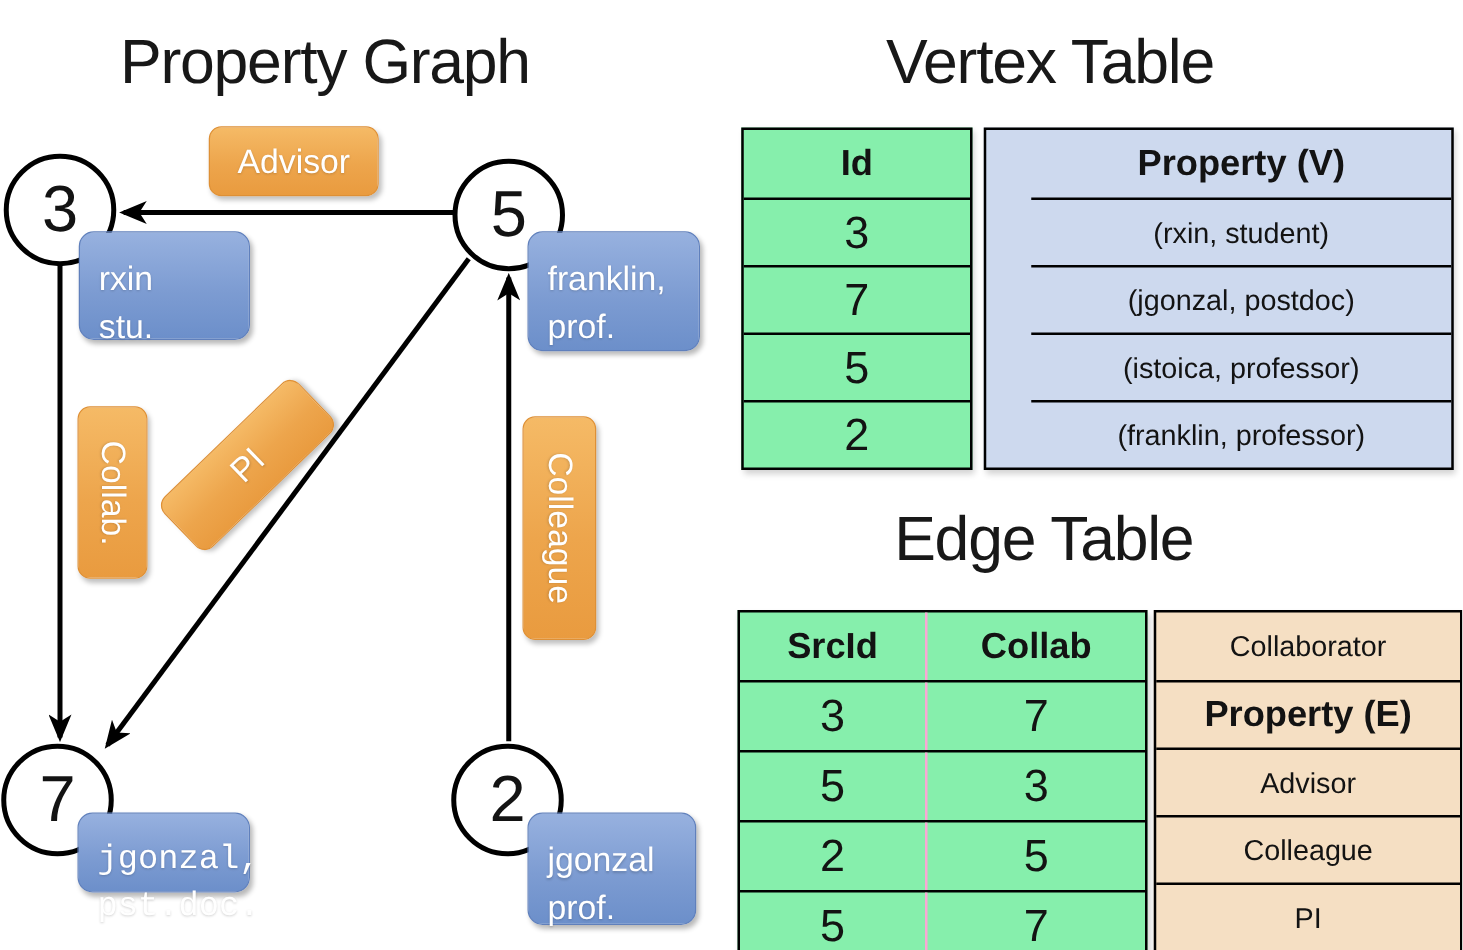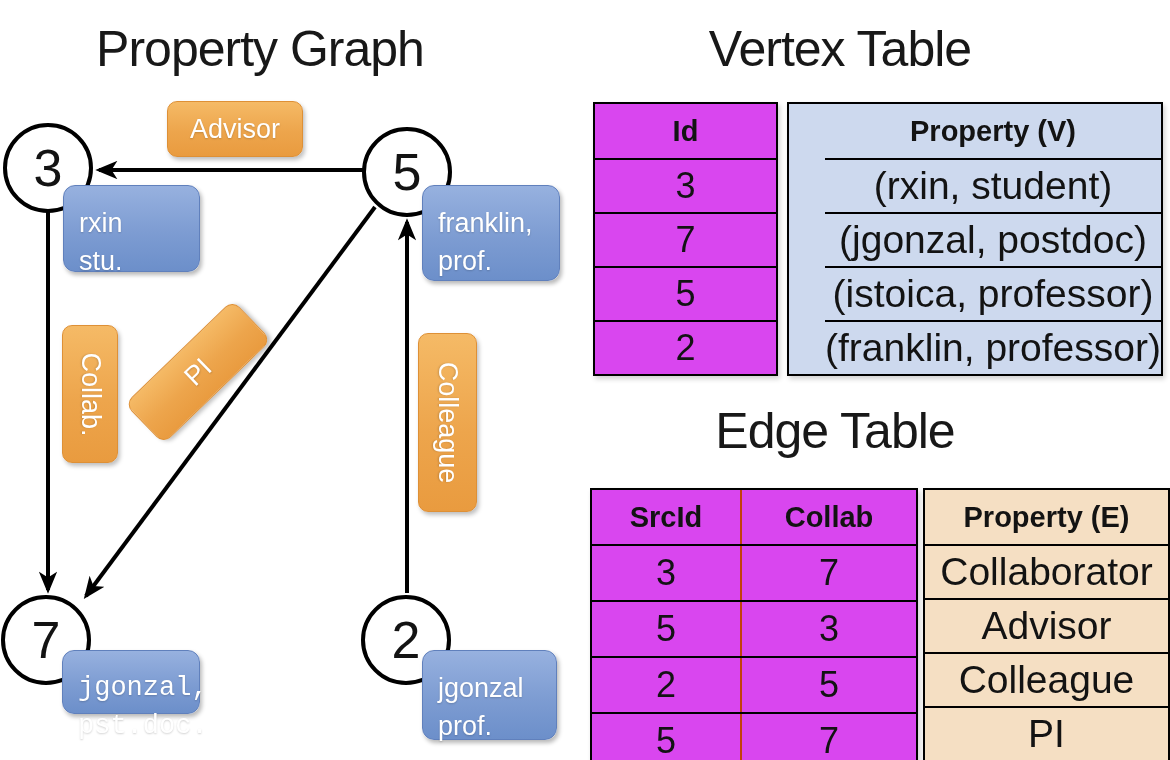--- a/index.html
+++ b/index.html
@@ -34,36 +34,36 @@
   .nprop {
     position:absolute; z-index:3; border-radius:12px; box-sizing:border-box;
     background:linear-gradient(180deg,#97B1DF 0%,#7D9CD2 55%,#6C8FCA 100%);
     border:1px solid #6080BC; box-shadow:2px 3px 4px rgba(0,0,0,0.28);
     color:#fff; font-size:27px; line-height:38px; padding:18px 6px 0 15px;
     text-shadow:0 1px 2px rgba(0,0,0,0.18); white-space:nowrap;
   }
   
   .tcol {
     position:absolute; z-index:2; box-sizing:border-box;
-    border:2px solid #000; background:#d946ef;
+    border:2px solid #000; background:#86efac;
     box-shadow:2px 3px 5px rgba(0,0,0,0.18);
   }
   .tcol.blue { background:#CDD9EE;padding-left:36px; }
   .tcol.tan  { background:#F5DFC3; }
   .cell {
     height:54px; box-sizing:border-box; display:flex; align-items:center;
     justify-content:center; border-top:2px solid #000; white-space:nowrap;
   }
   .tcol > .cell:first-child, .tcol > .row2:first-child { border-top:none; }
   .cell.hdr  { font-weight:bold; font-size:29px; }
   .cell.num  { font-size:36px; }
-  .cell.prop { font-size:39px; }
+  .cell.prop { font-size:23px; }
   .row2 { display:flex; border-top:2px solid #000; }
   .row2 .cell { border-top:none; height:54px; flex:1; }
-  .row2 .c1 { flex:none; width:150px; border-right:2px solid #c2410c; }
+  .row2 .c1 { flex:none; width:150px; border-right:2px solid #f9a8d4; }
 </style>
 </head>
 <body>
 
 <div class="canvas">
 
   <div class="title" style="left:560px; top:20px; width:560px;">Vertex Table</div>
   <div class="title" style="left:40px; top:20px; width:440px;">Property Graph</div>
   <div class="title" style="left:560px; top:402px; width:550px;">Edge Table</div>
 
@@ -155,20 +155,20 @@
       <div class="cell num c1">2</div>
       <div class="cell num">5</div>
     </div>
     <div class="row2">
       <div class="cell num c1">5</div>
       <div class="cell num">7</div>
     </div>
   </div>
 
   <div class="tcol tan" style="left:923px; top:488px; width:247px;">
+    <div class="cell prop">Collaborator</div>
     <div class="cell hdr">Property (E)</div>
-    <div class="cell prop">Collaborator</div>
     <div class="cell prop">Advisor</div>
     <div class="cell prop">Colleague</div>
     <div class="cell prop">PI</div>
   </div>
 
 </div>
 
 </body></html>

